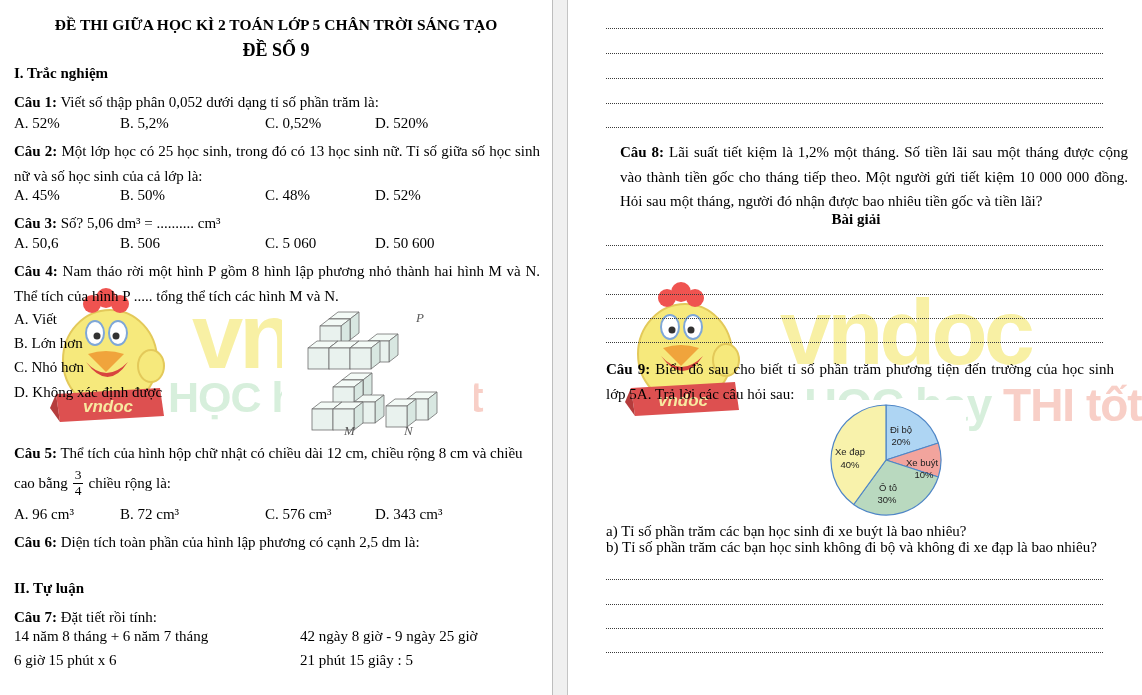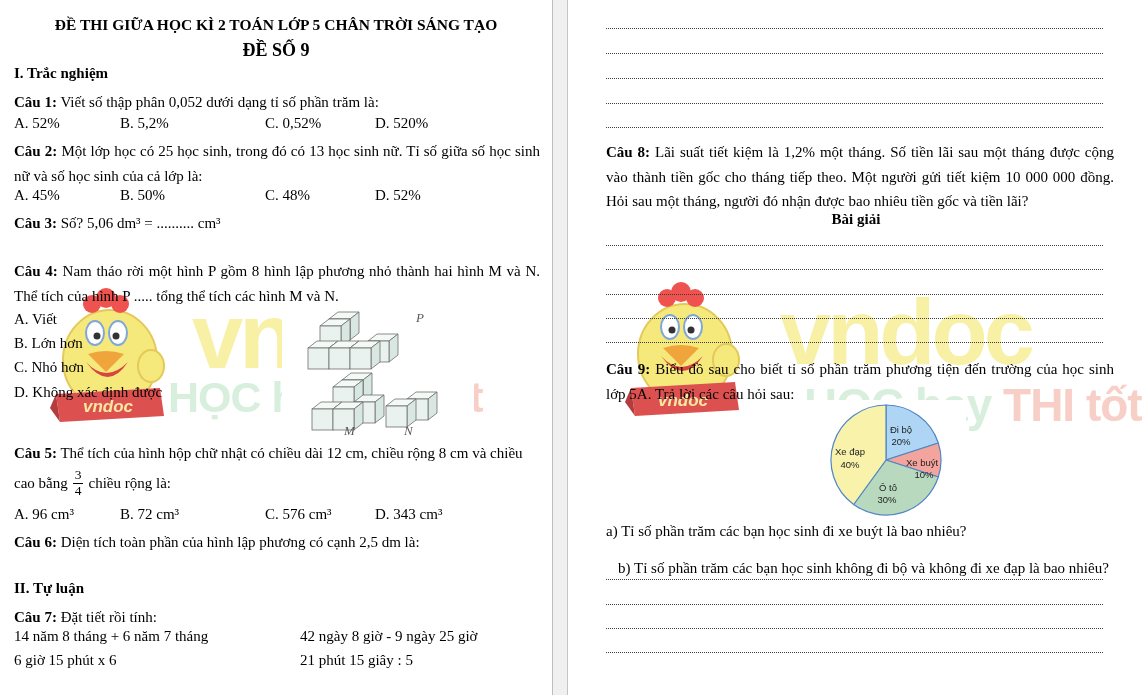--- a/index.html
+++ b/index.html
@@ -80,20 +80,26 @@
 
   <div class="blk q just" style="top:139px;left:14px;width:526px;"><b>Câu 2:</b> <span>Một lớp học có 25 học sinh, trong đó có 13 học sinh nữ. Tỉ số giữa số học sinh nữ và số học sinh của cả lớp là:</span></div>
   <div class="blk optrow" style="top:187px;">
     <span>A. 45%</span>
     <span>B. 50%</span>
     <span>C. 48%</span>
     <span>D. 52%</span>
   </div>
 
   <div class="blk q" style="top:211px;left:14px;"><b>Câu 3:</b> <span>Số? 5,06 dm³ = .......... cm³</span></div>
+  <div class="blk optrow" style="top:235px;">
+    <span>A. 50,6</span>
+    <span>B. 506</span>
+    <span>C. 5 060</span>
+    <span>D. 50 600</span>
+  </div>
 
   <div class="blk q just" style="top:259px;left:14px;width:526px;"><b>Câu 4:</b> <span>Nam tháo rời một hình P gồm 8 hình lập phương nhỏ thành hai hình M và N. Thể tích của hình P ..... tổng thể tích các hình M và N.</span></div>
   <div class="blk optlist" style="top:307px;left:14px;">
     <div>A. Viết</div>
     <div>B. Lớn hơn</div>
     <div>C. Nhỏ hơn</div>
     <div>D. Không xác định được</div>
   </div>
 
   <div class="figbox" style="left:282px;top:296px;width:192px;height:142px;">
@@ -186,21 +192,21 @@
   </div>
   <div class="wm wm-word" style="left:212px;top:286px;">vndoc</div>
   <div class="wm wm-slogan" style="left:236px;top:382px;font-size:46px;"><span class="wm-green">HỌC hay</span> <span class="wm-red">THI tốt</span></div>
 
   <div class="dotline" style="top:28px;"></div>
   <div class="dotline" style="top:53px;"></div>
   <div class="dotline" style="top:78px;"></div>
   <div class="dotline" style="top:103px;"></div>
   <div class="dotline" style="top:127px;"></div>
 
-  <div class="blk q just" style="top:140px;left:38px;width:508px;"><b>Câu 8:</b> <span>Lãi suất tiết kiệm là 1,2% một tháng. Số tiền lãi sau một tháng được cộng vào thành tiền gốc cho tháng tiếp theo. Một người gửi tiết kiệm 10 000 000 đồng. Hỏi sau một tháng, người đó nhận được bao nhiêu tiền gốc và tiền lãi?</span></div>
+  <div class="blk q just" style="top:140px;left:52px;width:508px;"><b>Câu 8:</b> <span>Lãi suất tiết kiệm là 1,2% một tháng. Số tiền lãi sau một tháng được cộng vào thành tiền gốc cho tháng tiếp theo. Một người gửi tiết kiệm 10 000 000 đồng. Hỏi sau một tháng, người đó nhận được bao nhiêu tiền gốc và tiền lãi?</span></div>
   <div class="blk" style="top:211px;left:38px;width:500px;text-align:center;font-weight:bold;">Bài giải</div>
 
   <div class="dotline" style="top:245px;"></div>
   <div class="dotline" style="top:269px;"></div>
   <div class="dotline" style="top:294px;"></div>
   <div class="dotline" style="top:318px;"></div>
   <div class="dotline" style="top:342px;"></div>
 
   <div class="blk q just" style="top:357px;left:38px;width:508px;background:rgba(255,255,255,0);"><b>Câu 9:</b> <span>Biểu đồ sau cho biết tỉ số phần trăm phương tiện đến trường của học sinh lớp 5A. Trả lời các câu hỏi sau:</span></div>
 
@@ -220,19 +226,19 @@
         <text class="pielabel" x="38" y="18">10%</text>
         <text class="pielabel" x="2" y="31">Ô tô</text>
         <text class="pielabel" x="1" y="43">30%</text>
         <text class="pielabel" x="-36" y="-5">Xe đạp</text>
         <text class="pielabel" x="-36" y="8">40%</text>
       </g>
     </svg>
   </div>
 
   <div class="blk q" style="top:519px;left:38px;width:520px;">a) Tỉ số phần trăm các bạn học sinh đi xe buýt là bao nhiêu?</div>
-  <div class="blk q" style="top:556px;left:38px;width:520px;margin-left:12px;">b) Tỉ số phần trăm các bạn học sinh không đi bộ và không đi xe đạp là bao nhiêu?</div>
+  <div class="blk q" style="top:535px;left:38px;width:520px;">b) Tỉ số phần trăm các bạn học sinh không đi bộ và không đi xe đạp là bao nhiêu?</div>
 
   <div class="dotline" style="top:579px;"></div>
   <div class="dotline" style="top:604px;"></div>
   <div class="dotline" style="top:628px;"></div>
   <div class="dotline" style="top:652px;"></div>
 </div>
 
 </body></html>

